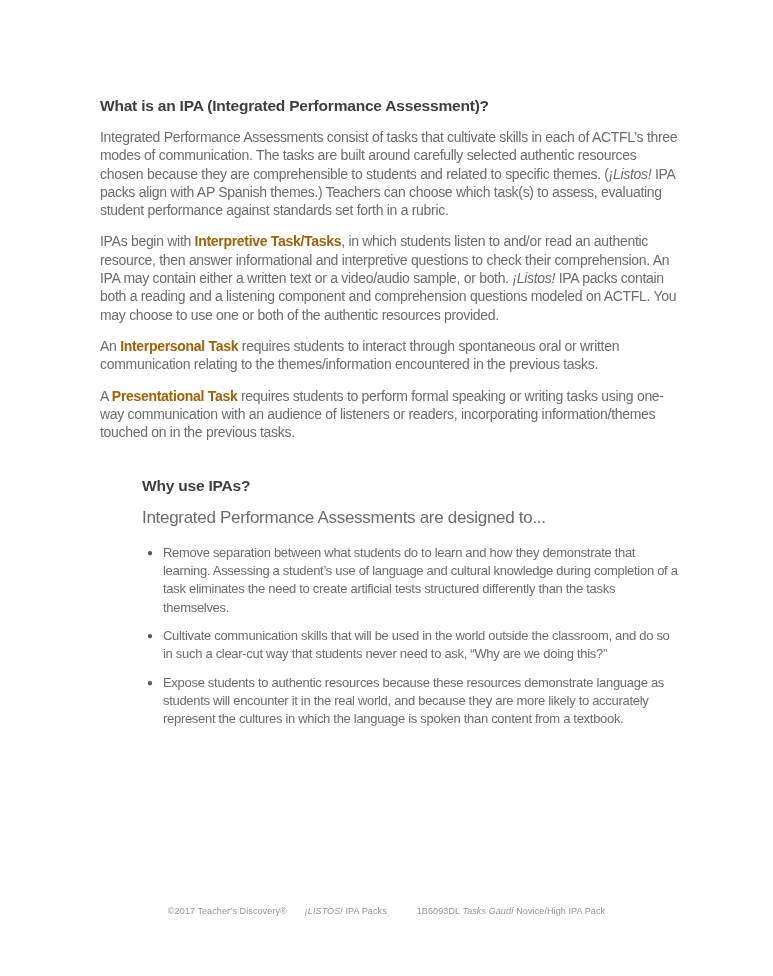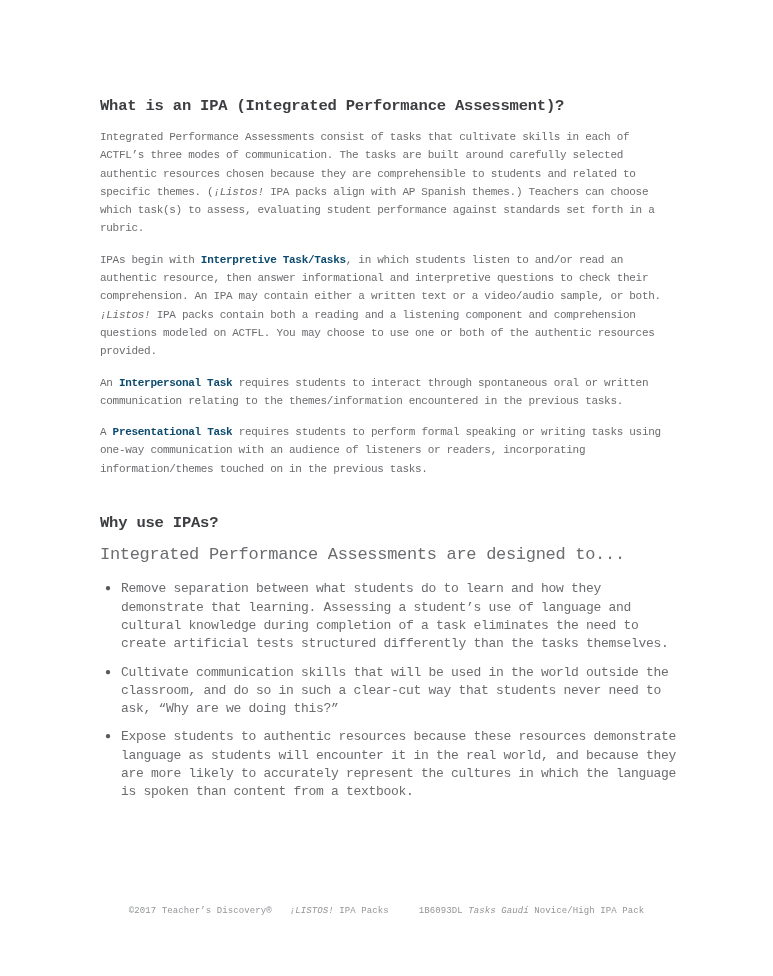--- a/index.html
+++ b/index.html
@@ -1,44 +1,44 @@
 <!DOCTYPE html>
 <html><head>
 <meta charset="utf-8">
 <style>
   html, body { margin: 0; padding: 0; background: #ffffff; }
   .page {
     position: relative;
     width: 773px;
     height: 976px;
     background: #ffffff;
-    font-family: Liberation Mono, monospace;
+    font-family: Liberation Sans, sans-serif;
     overflow: hidden;
   }
   .content {
     position: absolute;
     left: 100px;
     top: 97px;
     width: 578px;
   }
   h1.doc-heading {
     margin: 0;
     font-size: 15.5px;
     font-weight: bold;
     letter-spacing: -0.2px;
     color: #3d3e41;
   }
   .body-text p {
     margin: 13px 0 0 0;
-    font-size: 11px;
+    font-size: 14px;
     line-height: 18.3px;
     letter-spacing: -0.3px;
     color: #6b6c6f;
   }
-  .section-why { margin-top: 36px; }
+  .section-why { margin-top: 36px; margin-left: 42px; }
   .section-why p.intro {
     margin: 14px 0 0 0;
     font-size: 17px;
     line-height: 18.3px;
     letter-spacing: -0.3px;
     color: #6b6c6f;
   }
   ul.benefits {
     list-style: none;
     margin: 16px 0 0 0;
@@ -53,21 +53,21 @@
     color: #6b6c6f;
   }
   ul.benefits .dot {
     flex: none;
     width: 16px;
     padding-left: 5px;
     font-size: 10px;
     line-height: 18.3px;
     color: #58595c;
   }
-  .b { font-weight: bold; color: #0c4a6e; }
+  .b { font-weight: bold; color: #a16207; }
   .i { font-style: italic; }
   footer.page-footer {
     position: absolute;
     left: 0;
     top: 890px;
     width: 100%;
     display: flex;
     justify-content: center;
     align-items: baseline;
     gap: 18px;

